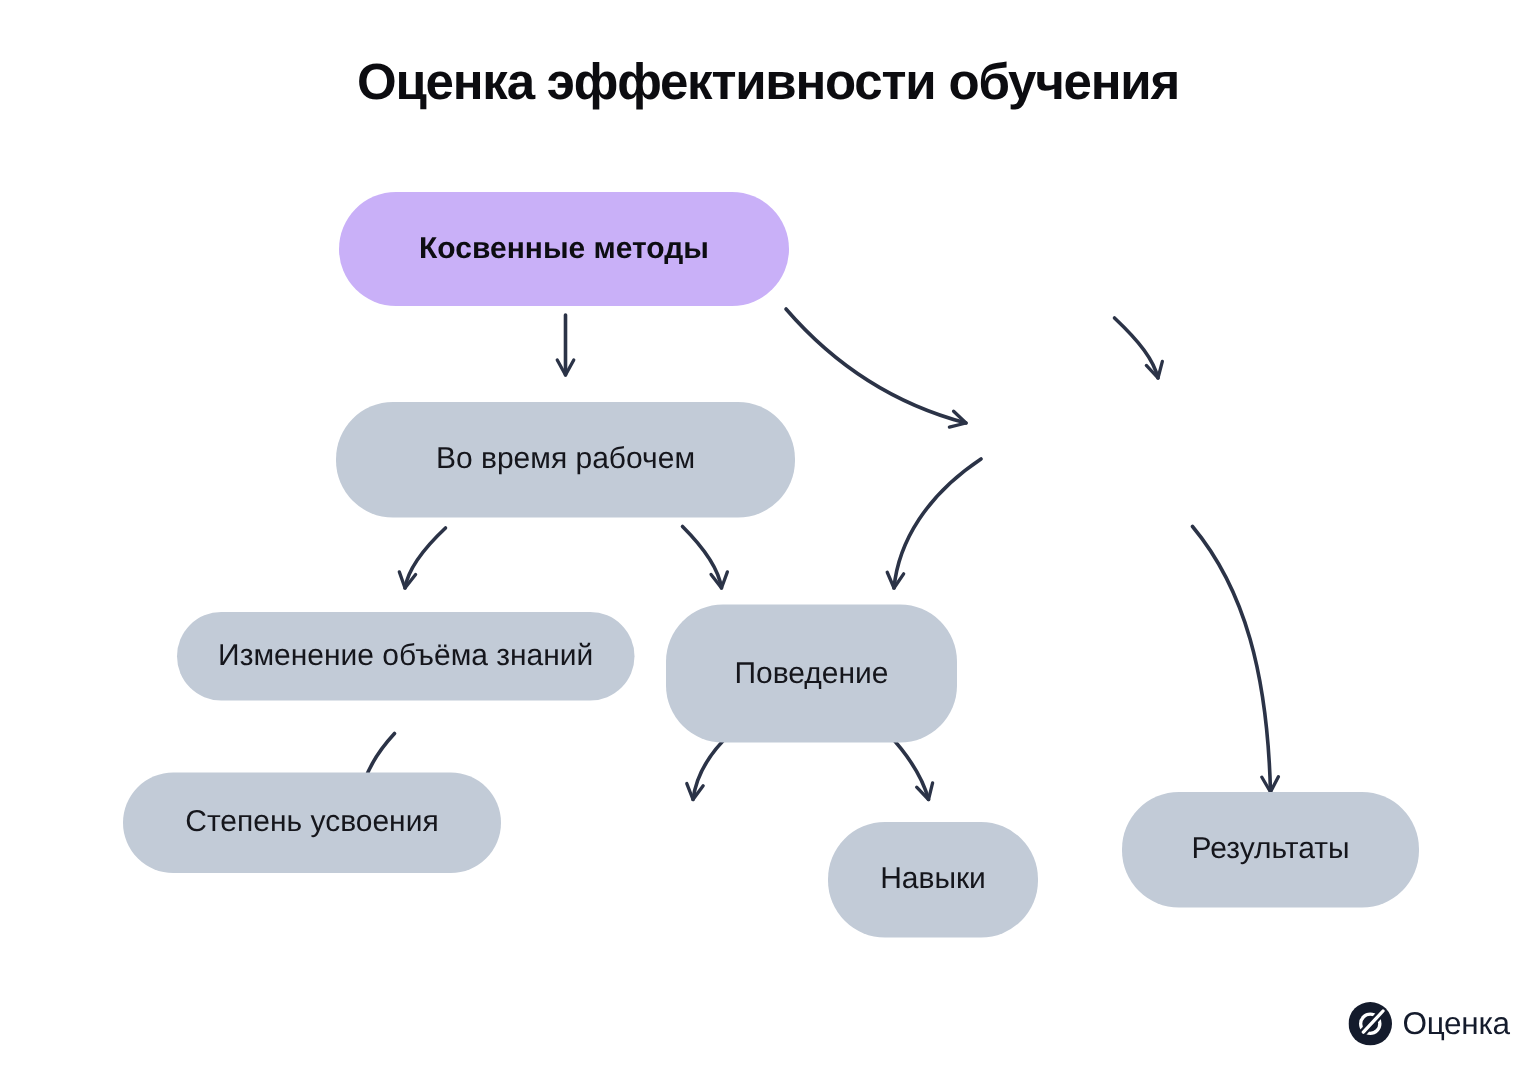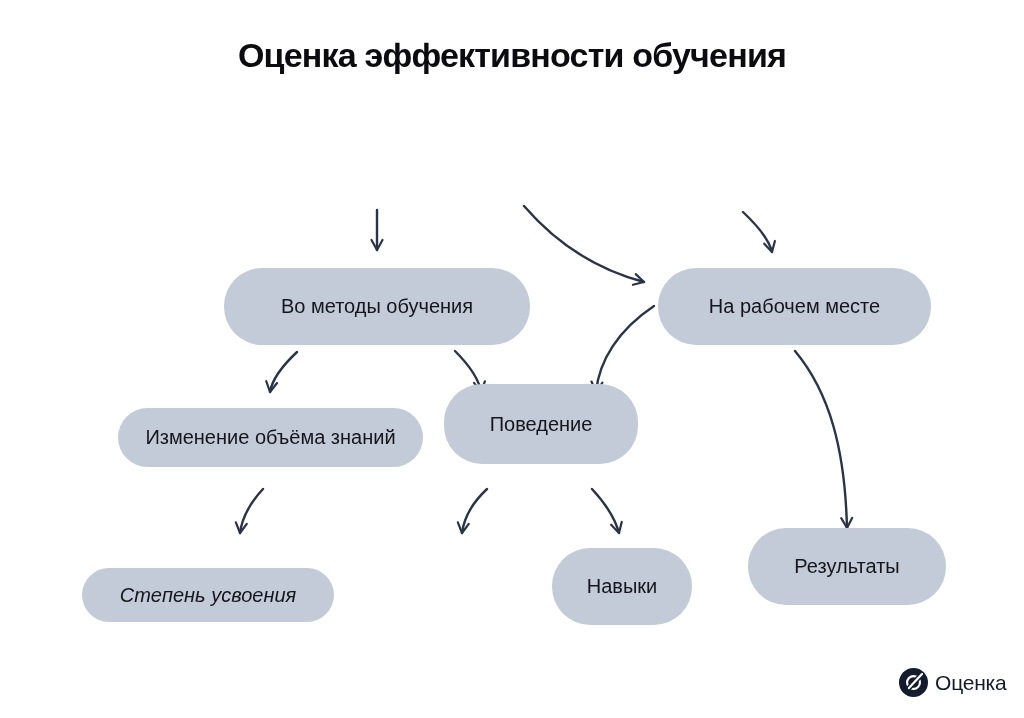--- a/index.html
+++ b/index.html
@@ -46,22 +46,22 @@
     line-height: 1.15;
   }
   .node.purple { background: #c9b0f8; font-weight: 700; color: #0d0d12; }
   .node.gray   { background: #c2cbd7; font-weight: 400; }
 
   .n-kosvennye  { left: 226px; top: 128px; width: 300px; height: 76px; }
   .n-pryamaya   { left: 558px; top: 128px; width: 264px; height: 76px; }
   .n-vovremya   { left: 224px; top: 268px; width: 306px; height: 77px; }
   .n-narabochem { left: 658px; top: 268px; width: 273px; height: 77px; }
   .n-izmenenie  { left: 118px; top: 408px; width: 305px; height: 59px; }
-  .n-povedenie  { left: 444px; top: 384px; width: 194px; height: 80px; }
-  .n-stepen     { left:  82px; top: 568px; width: 252px; height: 54px; font-style: italic; }
+  .n-povedenie  { left: 444px; top: 403px; width: 194px; height: 92px; }
+  .n-stepen     { left:  82px; top: 515px; width: 252px; height: 67px; }
   .n-reaktsiya  { left: 388px; top: 548px; width: 147px; height: 77px; }
   .n-navyki     { left: 552px; top: 548px; width: 140px; height: 77px; }
   .n-rezultaty  { left: 748px; top: 528px; width: 198px; height: 77px; }
 
   .logo {
     position: absolute;
     left: 899px;
     top: 668px;
     display: flex;
     align-items: center;
@@ -92,22 +92,22 @@
     <path class="edge" d="M743,212 C760,228 769,240 772,252" marker-end="url(#ah)"></path>
     <path class="edge" d="M297,352 C281,367 272,380 270,392" marker-end="url(#ah)"></path>
     <path class="edge" d="M455,351 C470,366 479,379 481,392" marker-end="url(#ah)"></path>
     <path class="edge" d="M654,306 C618,330 599,361 596,392" marker-end="url(#ah)"></path>
     <path class="edge" d="M263,489 C250,503 242,518 240,533" marker-end="url(#ah)"></path>
     <path class="edge" d="M487,489 C472,503 464,518 462,533" marker-end="url(#ah)"></path>
     <path class="edge" d="M592,489 C605,503 615,518 619,533" marker-end="url(#ah)"></path>
     <path class="edge" d="M795,351 C830,393 845,450 847,528" marker-end="url(#ah)"></path>
   </svg>
 
-  <div class="node gray n-vovremya">Во методы обучения</div>
-  <div class="node gray n-narabochem">На рабочем месте</div>
+  <div class="node purple n-kosvennye">Косвенные методы</div>
+  <div class="node gray n-vovremya">Во время рабочем</div>
   <div class="node gray n-izmenenie">Изменение объёма знаний</div>
   <div class="node gray n-povedenie">Поведение</div>
   <div class="node gray n-stepen">Степень усвоения</div>
   <div class="node gray n-navyki">Навыки</div>
   <div class="node gray n-rezultaty">Результаты</div>
 
   <div class="logo">
     <svg width="29" height="29" viewBox="-14.5 -14.5 29 29">
       <circle cx="0" cy="0" r="14.5" fill="#141b2c"></circle>
       <circle cx="0" cy="0" r="6.4" fill="none" stroke="#ffffff" stroke-width="2.2"></circle>

